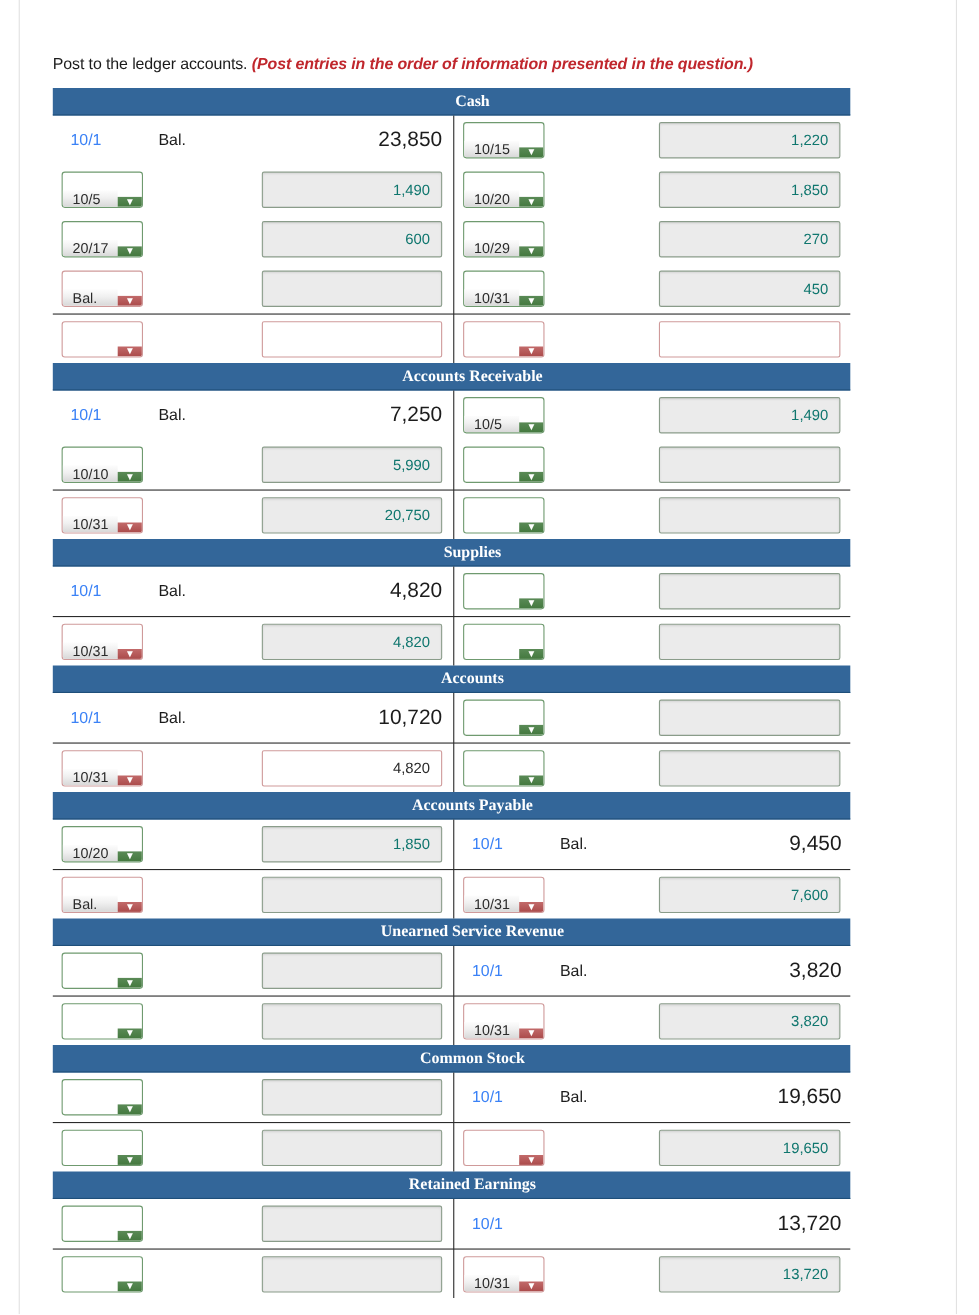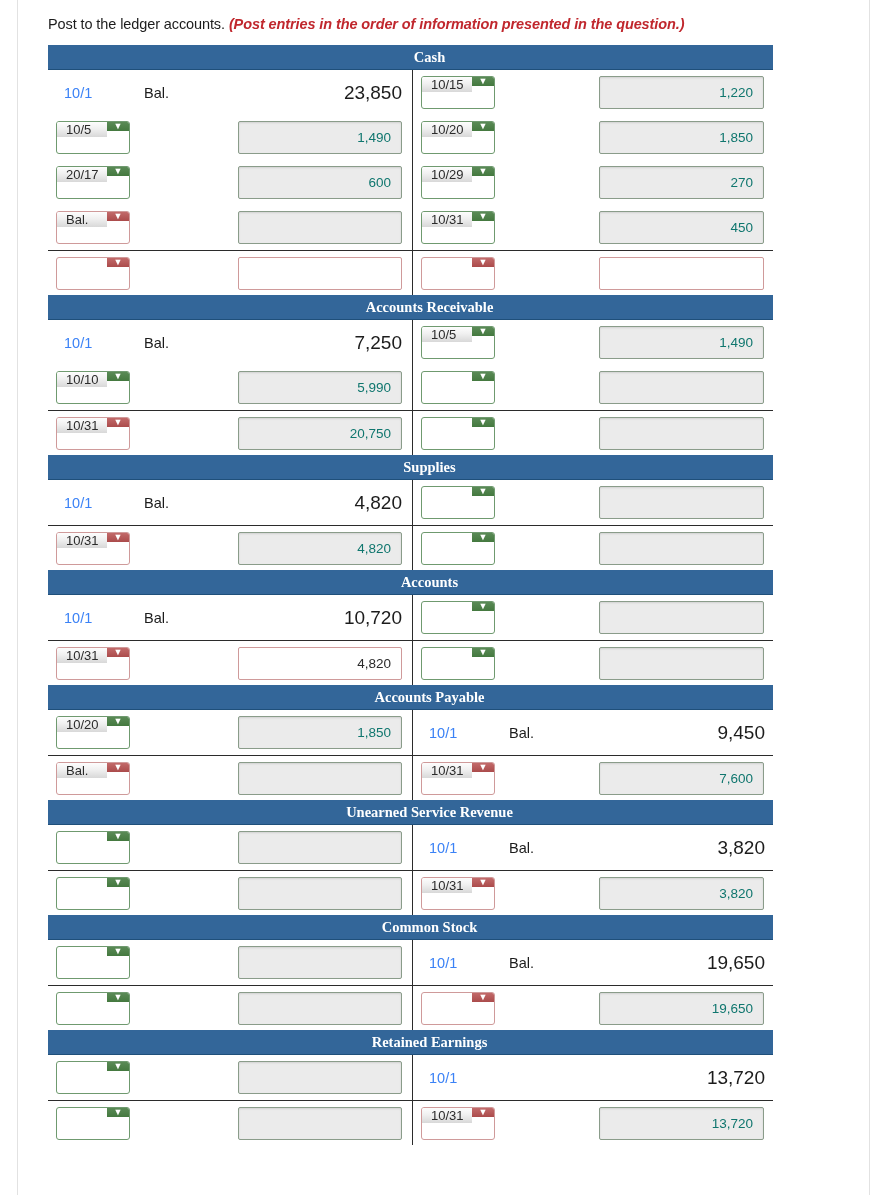--- a/index.html
+++ b/index.html
@@ -33,20 +33,21 @@
   }
 
   
   .prompt {
     font-size: 14.5px;
     color: #1c1c1c;
     padding-top: 16px;
     padding-bottom: 13px;
     white-space: nowrap;
     letter-spacing: -0.1px;
+    margin-top: 35px;
   }
   .prompt .hint {
     color: #c0272d;
     font-weight: bold;
     font-style: italic;
   }
 
   
   .ledger { width: 725px; }
 
@@ -105,21 +106,21 @@
     text-align: right;
     padding-right: 10px;
   }
   .side.right .cell-amount { padding-right: 8px; }
 
   
   .sel {
     width: 74px;
     height: 33px;
     display: inline-flex;
-    align-items: flex-start;
+    align-items: flex-end;
     border-radius: 3px;
     overflow: hidden;
     flex: none;
   }
   .sel .sel-face {
     flex: 1;
     display: flex;
     align-items: center;
     padding-left: 9px;
     font-size: 13px;

